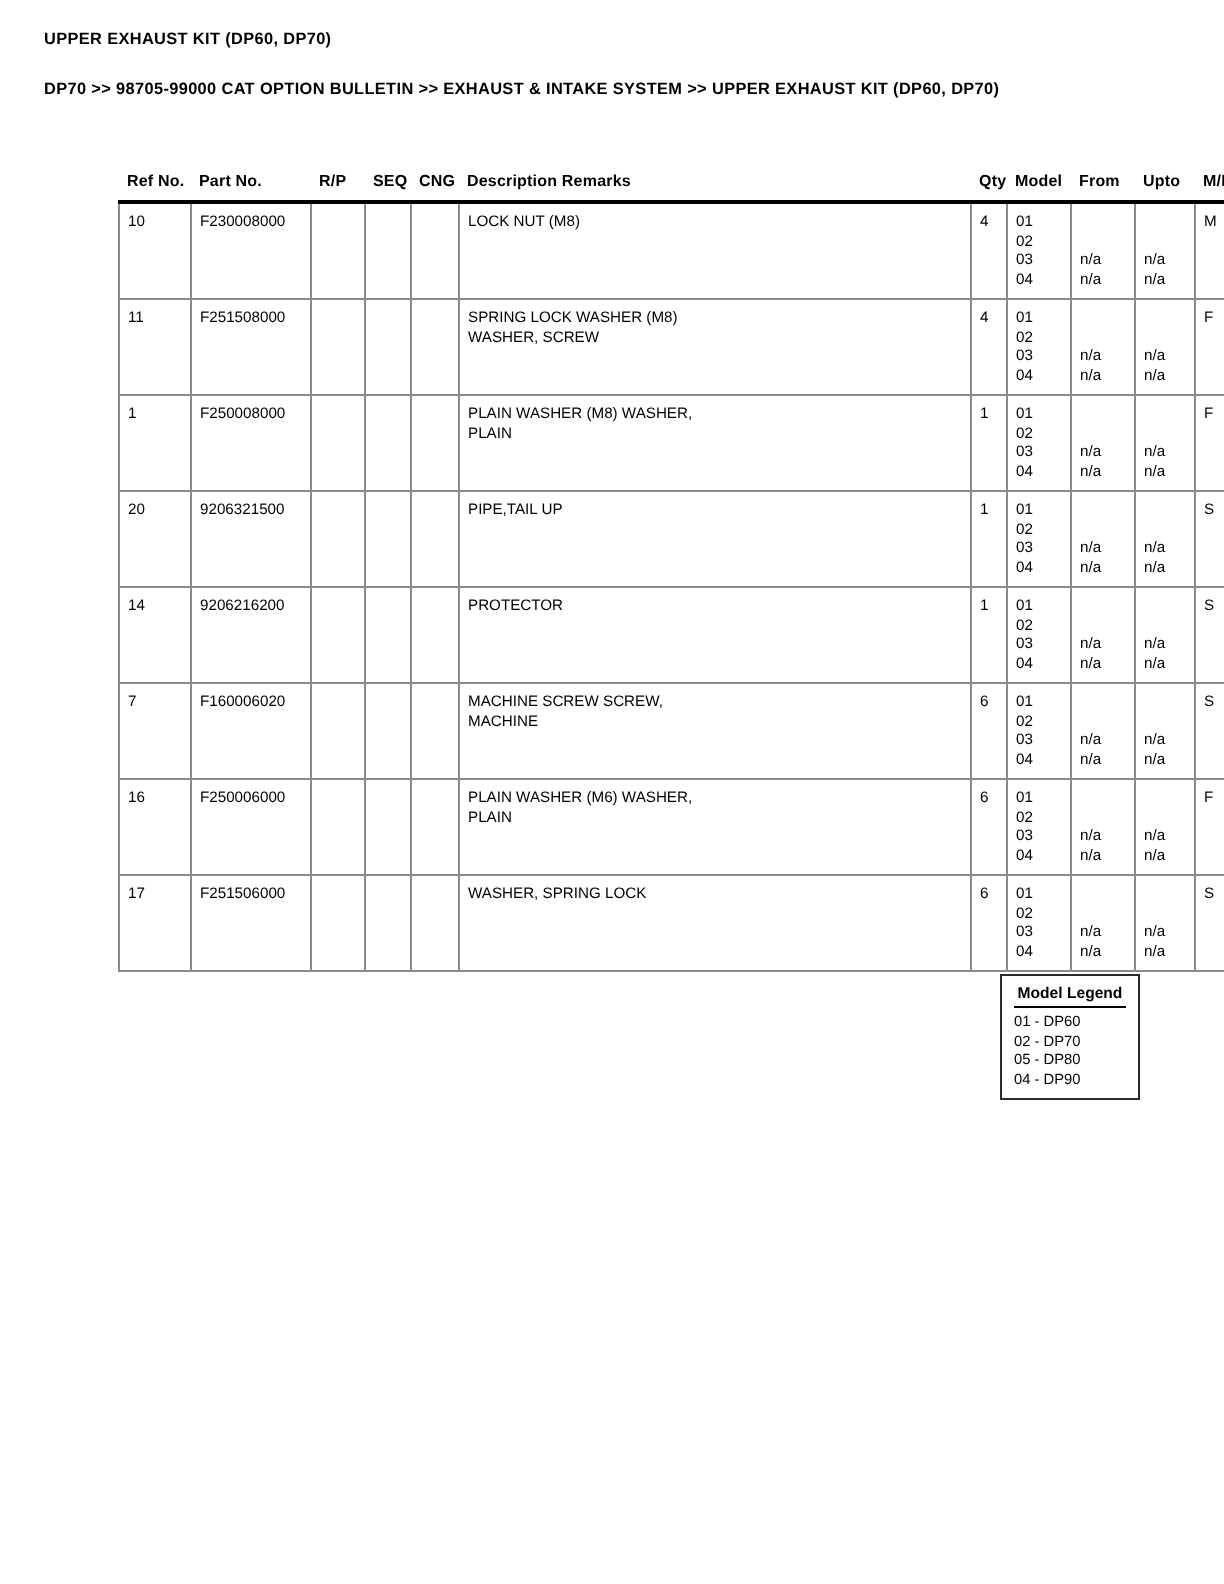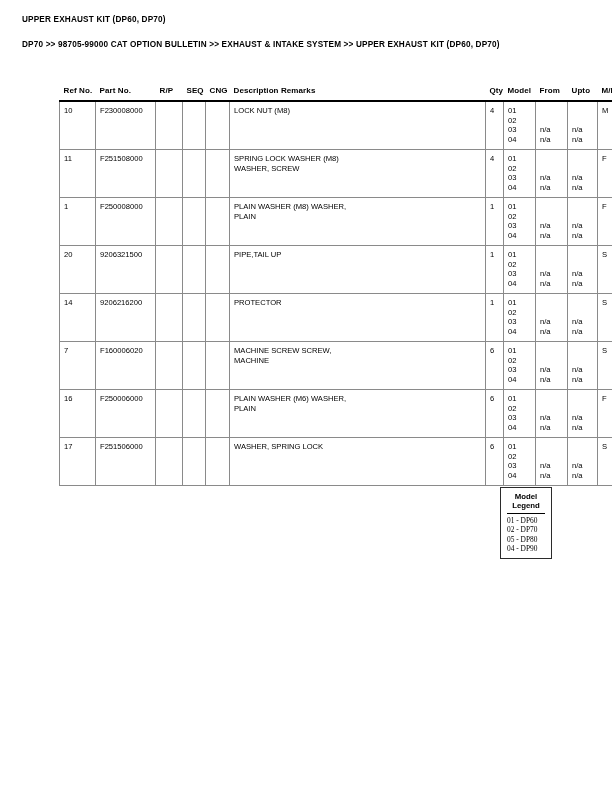--- a/index.html
+++ b/index.html
@@ -99,40 +99,39 @@
   .stack span {
     display: block;
     min-height: 9.6px;
   }
 
   
   .model-legend {
     position: absolute;
     left: 500px;
     top: 487px;
-    width: 52px;
+    width: 70px;
     border: 1.2px solid #2b2b2b;
     background: #ffffff;
     padding: 4px 6px 5px 6px;
     font-size: 7.4px;
     line-height: 9.4px;
     box-sizing: border-box;
   }
   .model-legend .legend-title {
     font-weight: bold;
     font-size: 7.8px;
     text-align: center;
     padding-bottom: 2px;
     margin-bottom: 2px;
     border-bottom: 0.8px solid #000;
   }
   .model-legend .legend-item {
     display: block;
     white-space: nowrap;
-    font-family: Liberation Serif, serif;
   }
 </style>
 </head>
 <body>
 
 <div class="page-title">UPPER EXHAUST KIT (DP60, DP70)</div>
 
 <div class="breadcrumb">DP70 &gt;&gt; 98705-99000 CAT OPTION BULLETIN &gt;&gt; EXHAUST &amp; INTAKE SYSTEM &gt;&gt; UPPER EXHAUST KIT (DP60, DP70)</div>
 
 <div class="parts-table-wrap">

